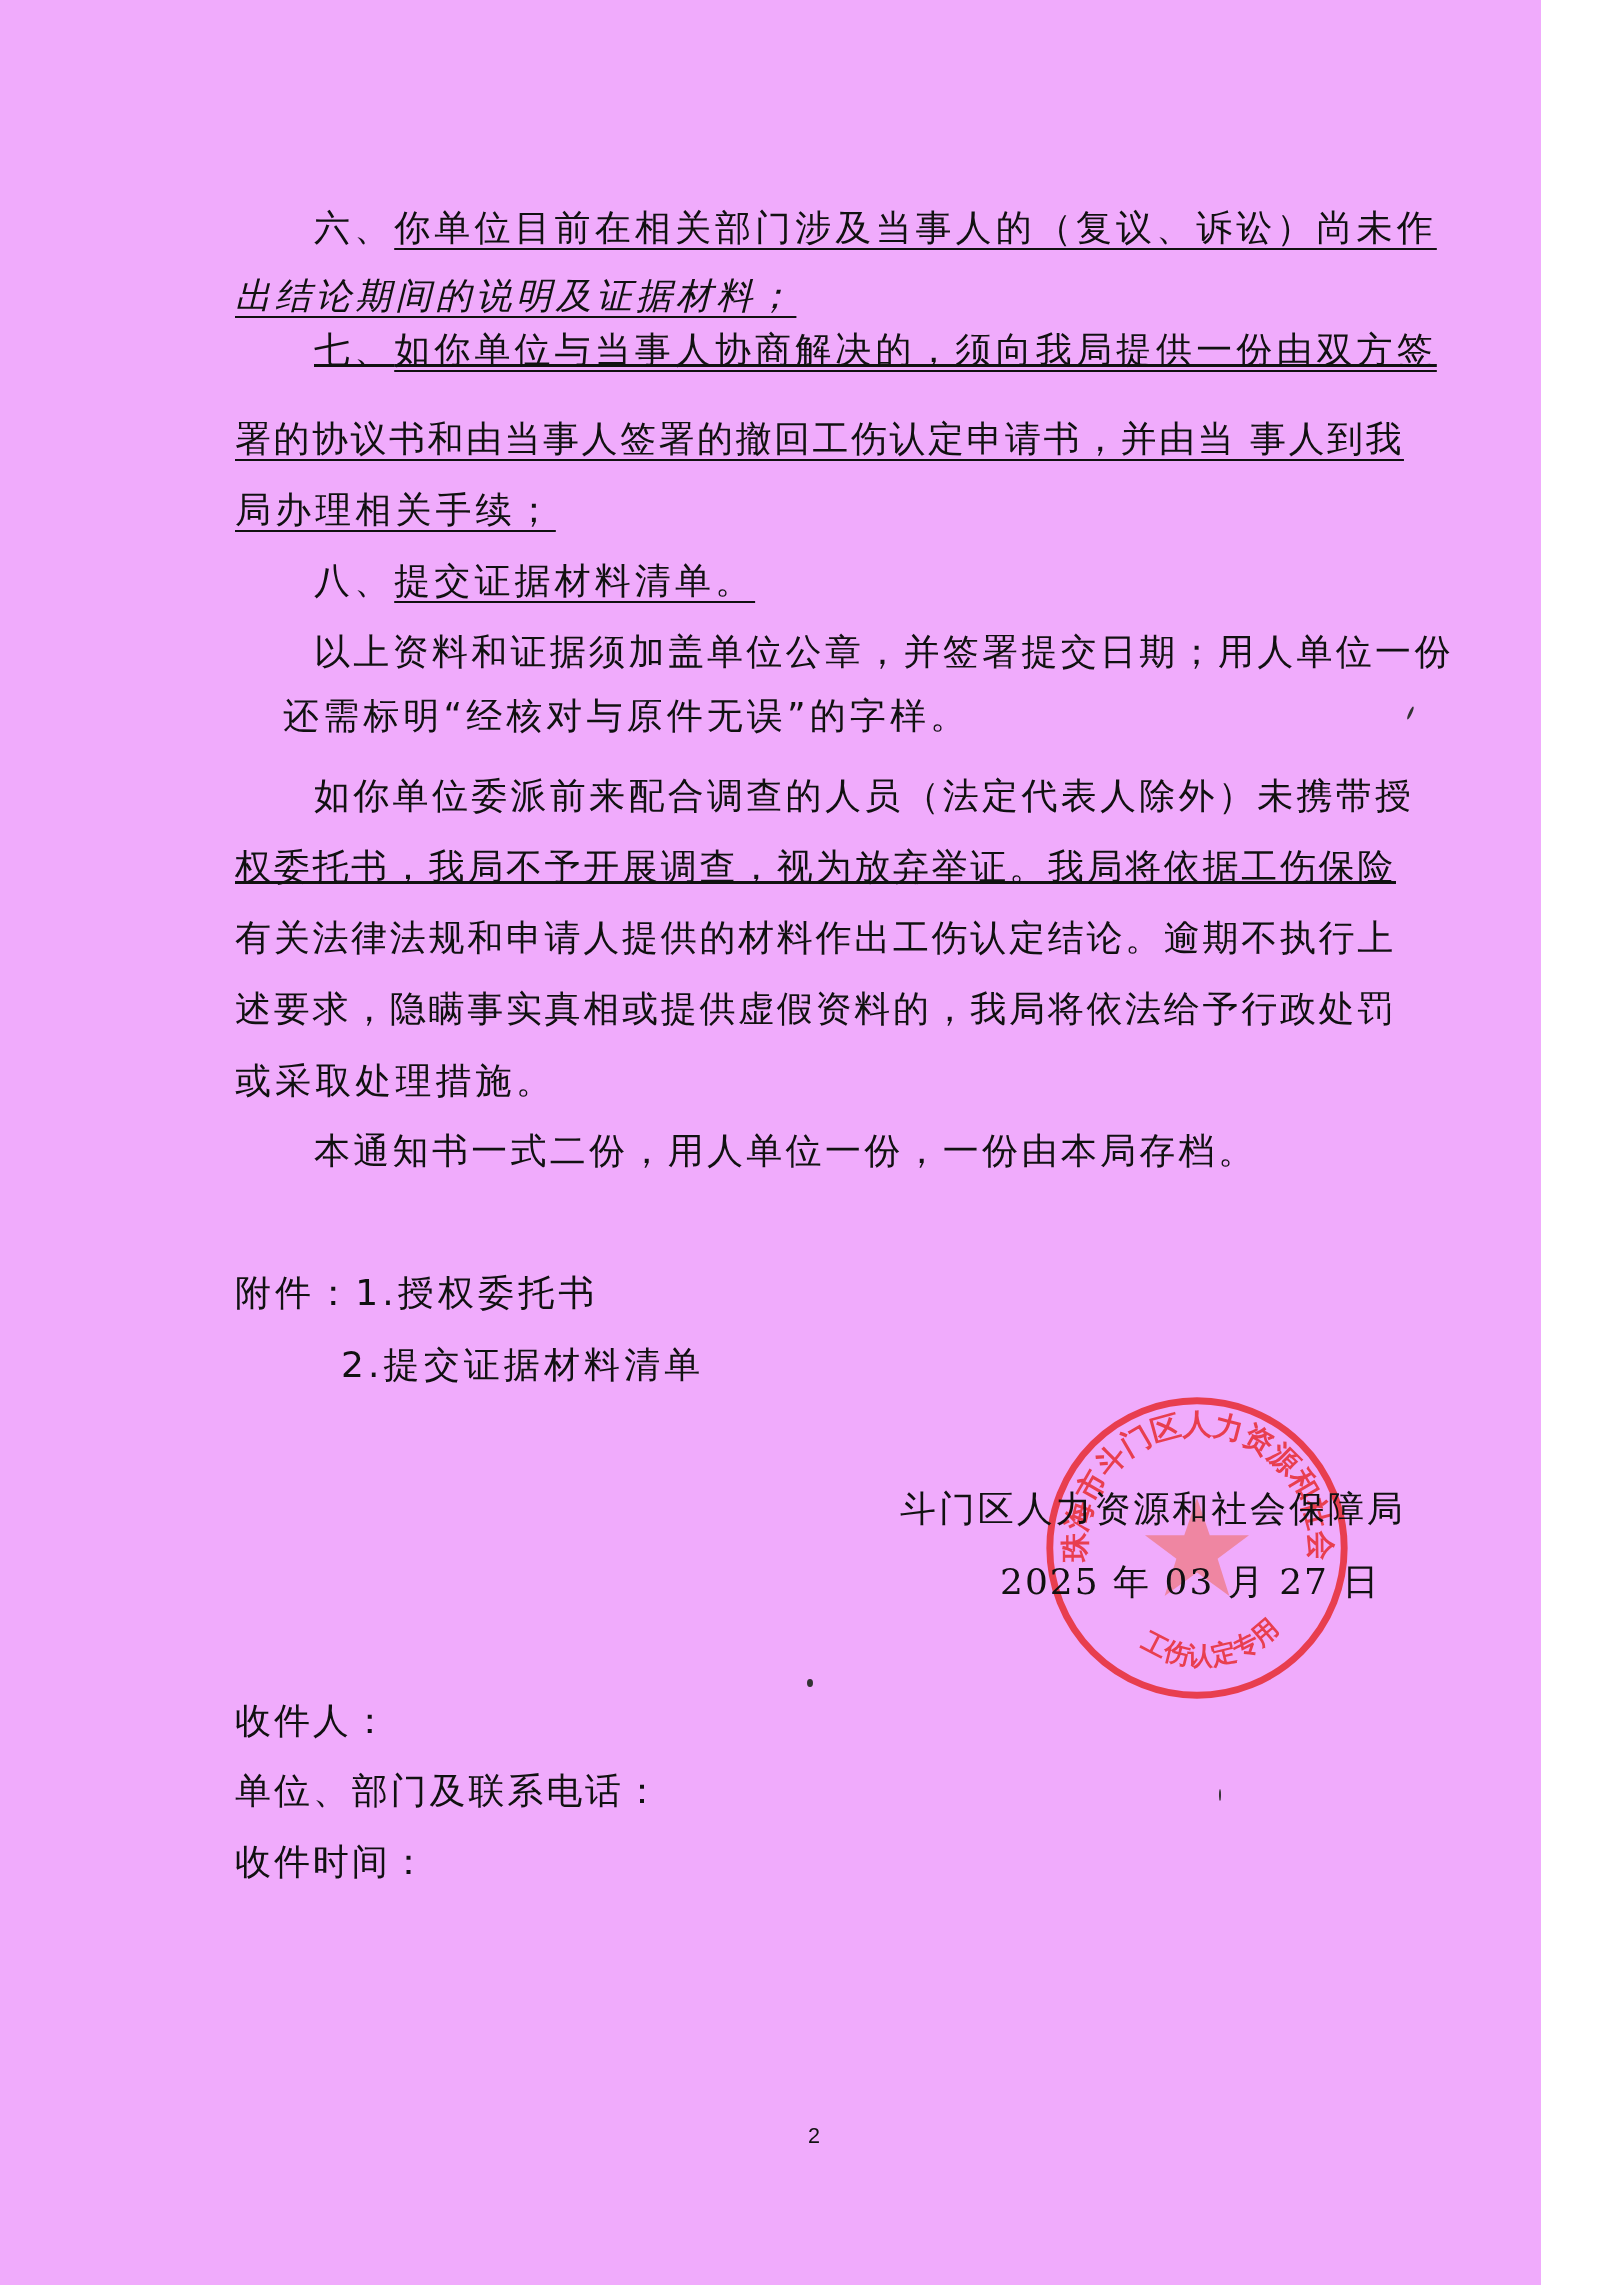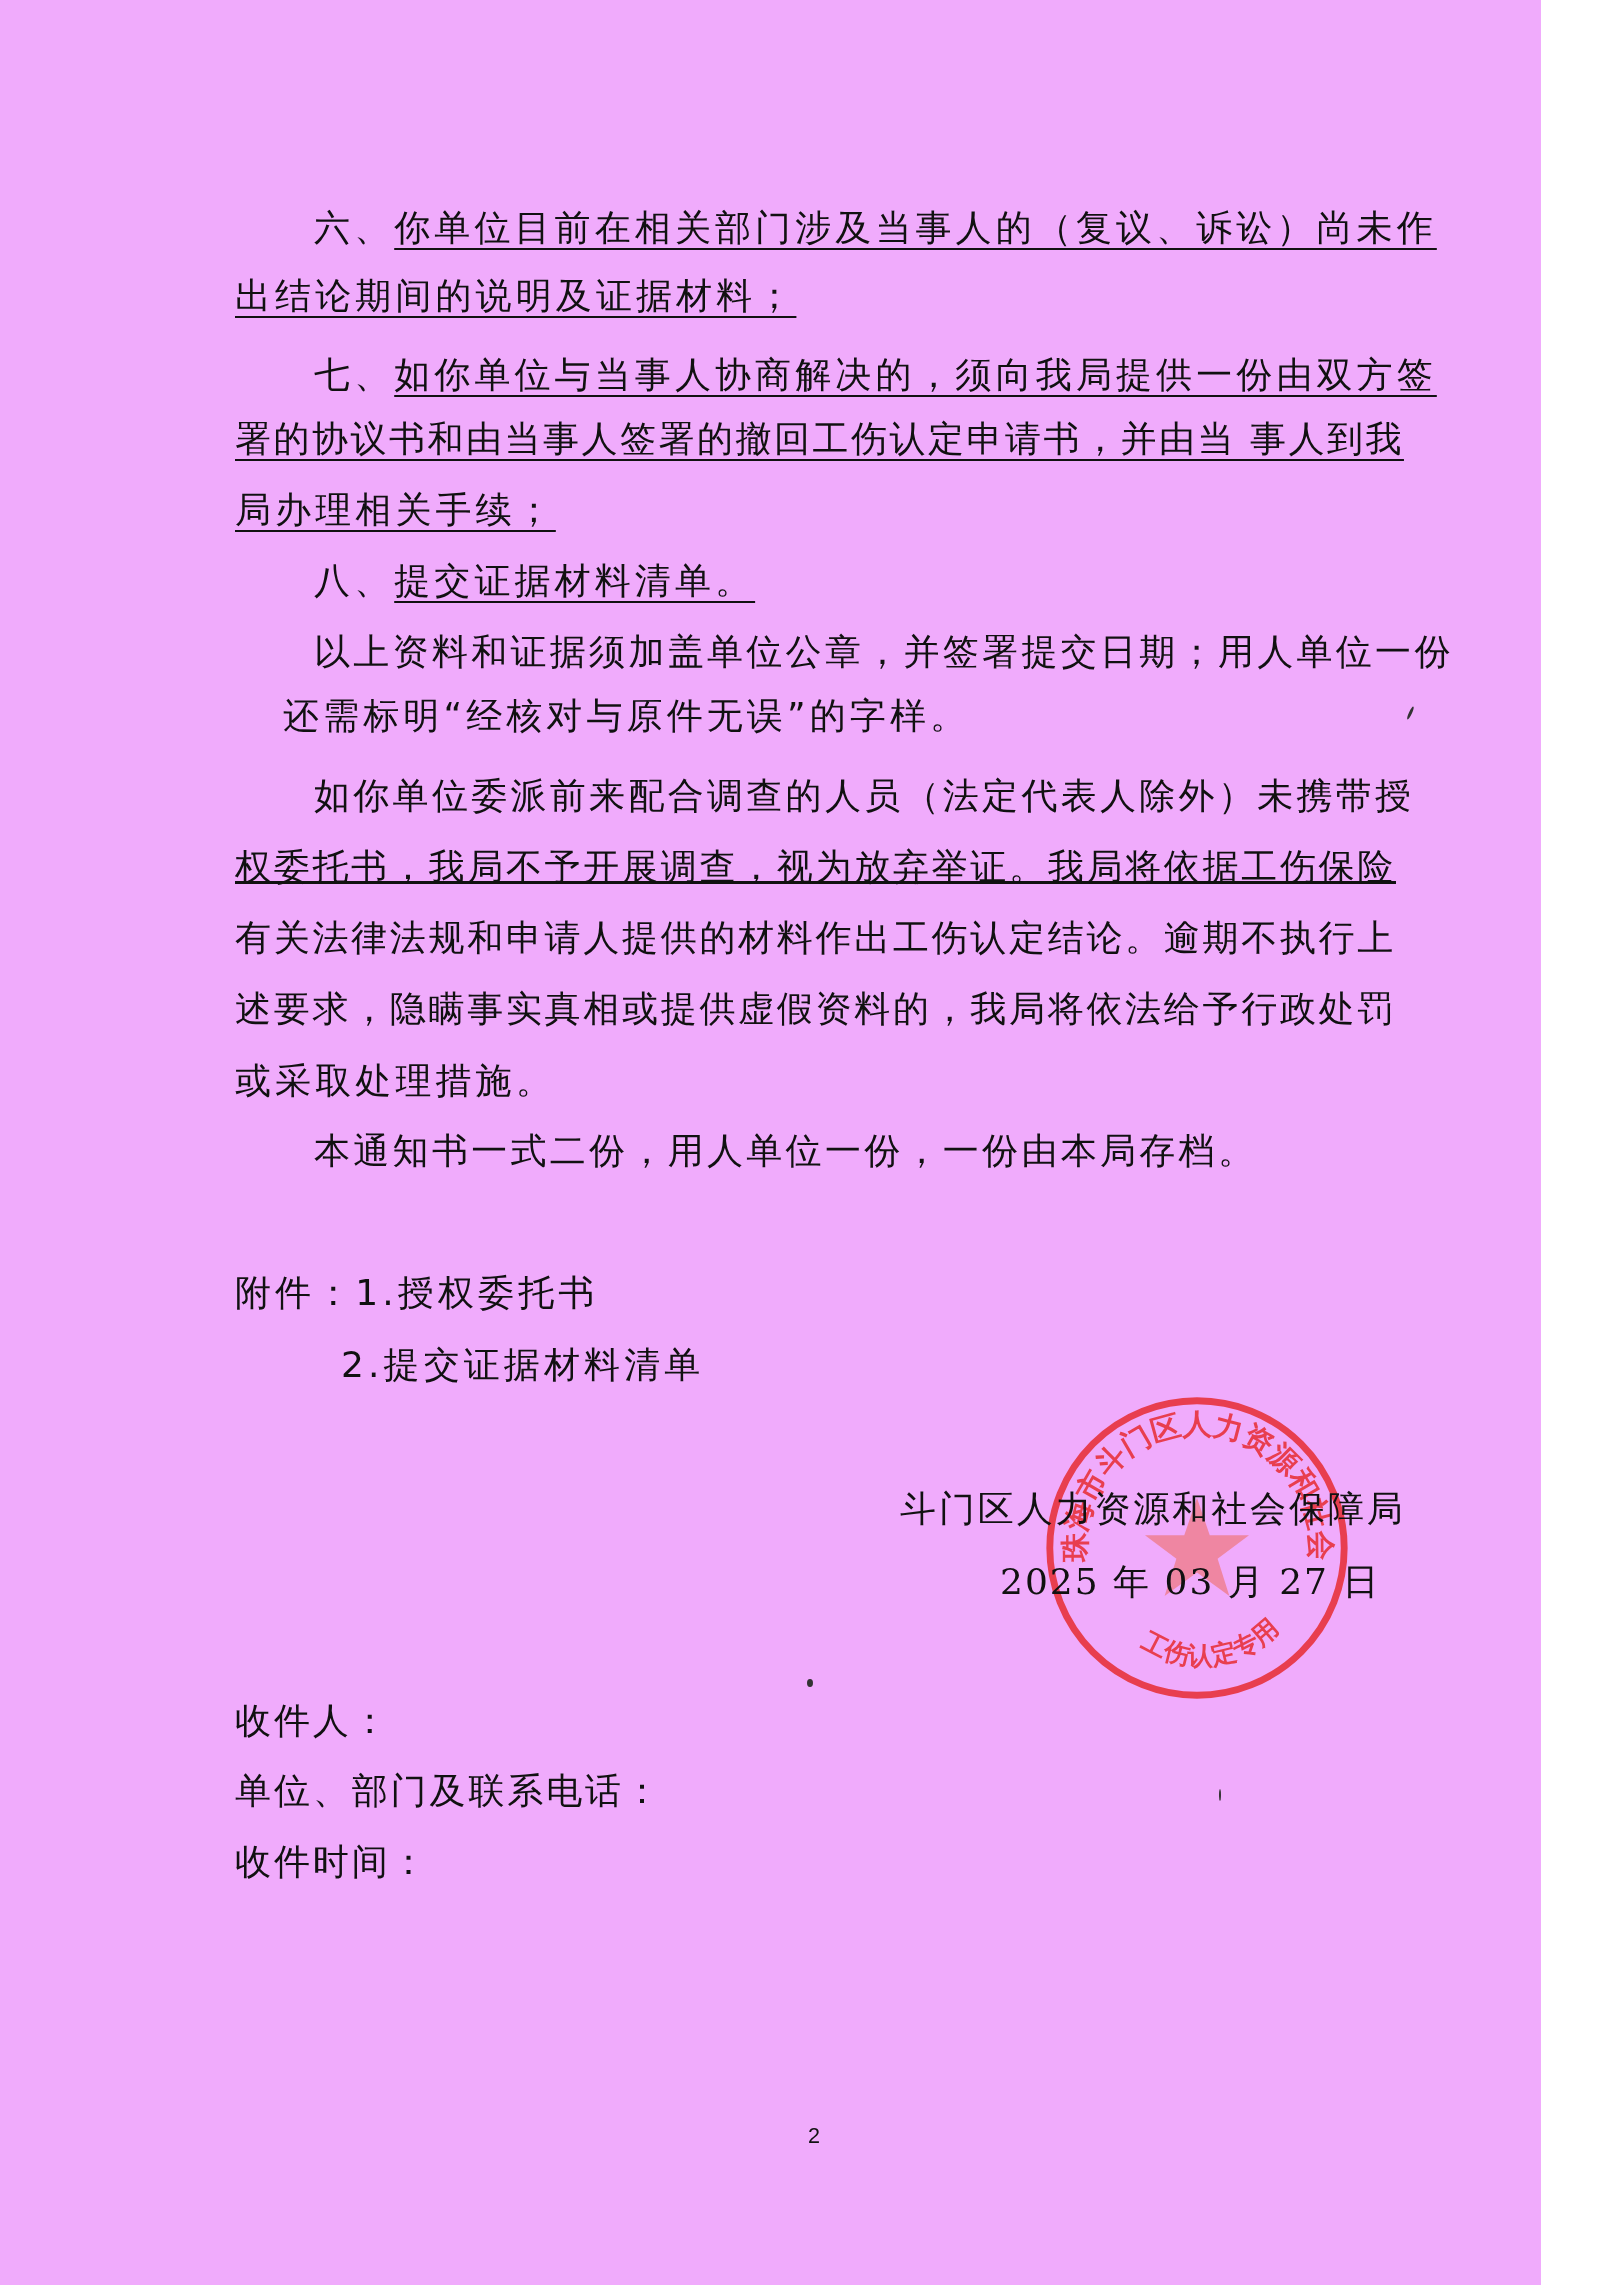--- a/index.html
+++ b/index.html
@@ -22,23 +22,23 @@
   .speck { position: absolute; background: #333; border-radius: 50%; }
 </style>
 </head>
 <body>
 
 <div class="page">
 
   <div class="line" style="left:314px; top:206px;">
     <span>六、</span><span class="u">你单位目前在相关部门涉及当事人的（复议、诉讼）尚未作</span>
   </div>
-  <div class="line u" style="left:235px; top:274px;">出结论期间的说明及证据材料；</div>
+  <div class="line u" style="left:235px; top:274px;font-style:italic;">出结论期间的说明及证据材料；</div>
 
-  <div class="line" style="left:314px; top:353px;">
+  <div class="line" style="left:314px; top:328px;text-decoration:underline;">
     <span>七、</span><span class="u">如你单位与当事人协商解决的，须向我局提供一份由双方签</span>
   </div>
   <div class="line u" style="left:235px; top:417px; letter-spacing:2.5px;">署的协议书和由当事人签署的撤回工伤认定申请书，并由当 事人到我</div>
   <div class="line u" style="left:235px; top:488px;">局办理相关手续；</div>
 
   <div class="line" style="left:314px; top:559px;">
     <span>八、</span><span class="u">提交证据材料清单。</span>
   </div>
 
   <div class="line" style="left:314px; top:630px; letter-spacing:3.3px;">以上资料和证据须加盖单位公章，并签署提交日期；用人单位一份</div>

